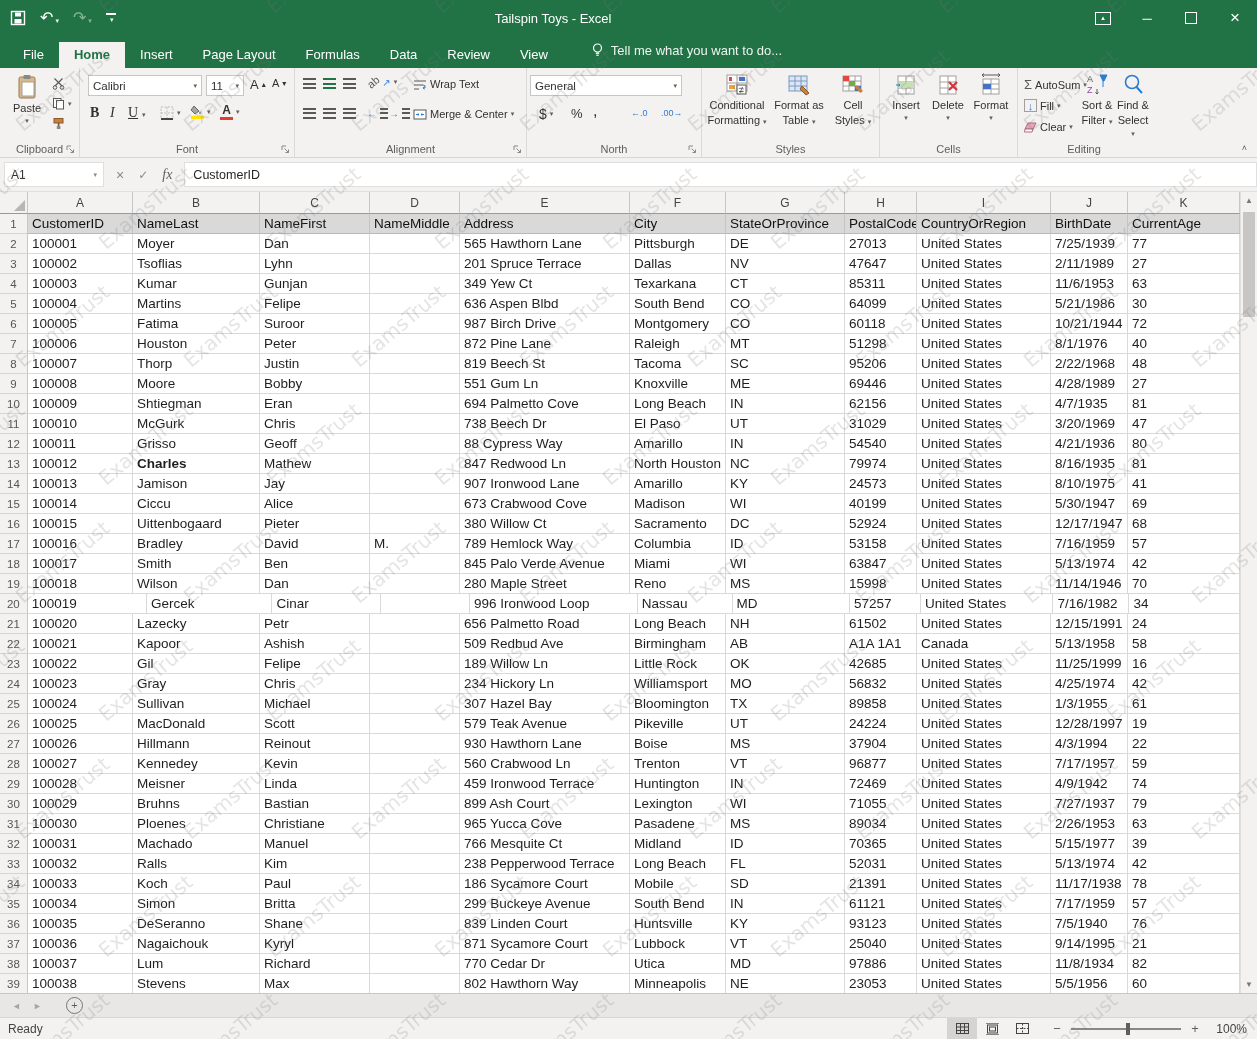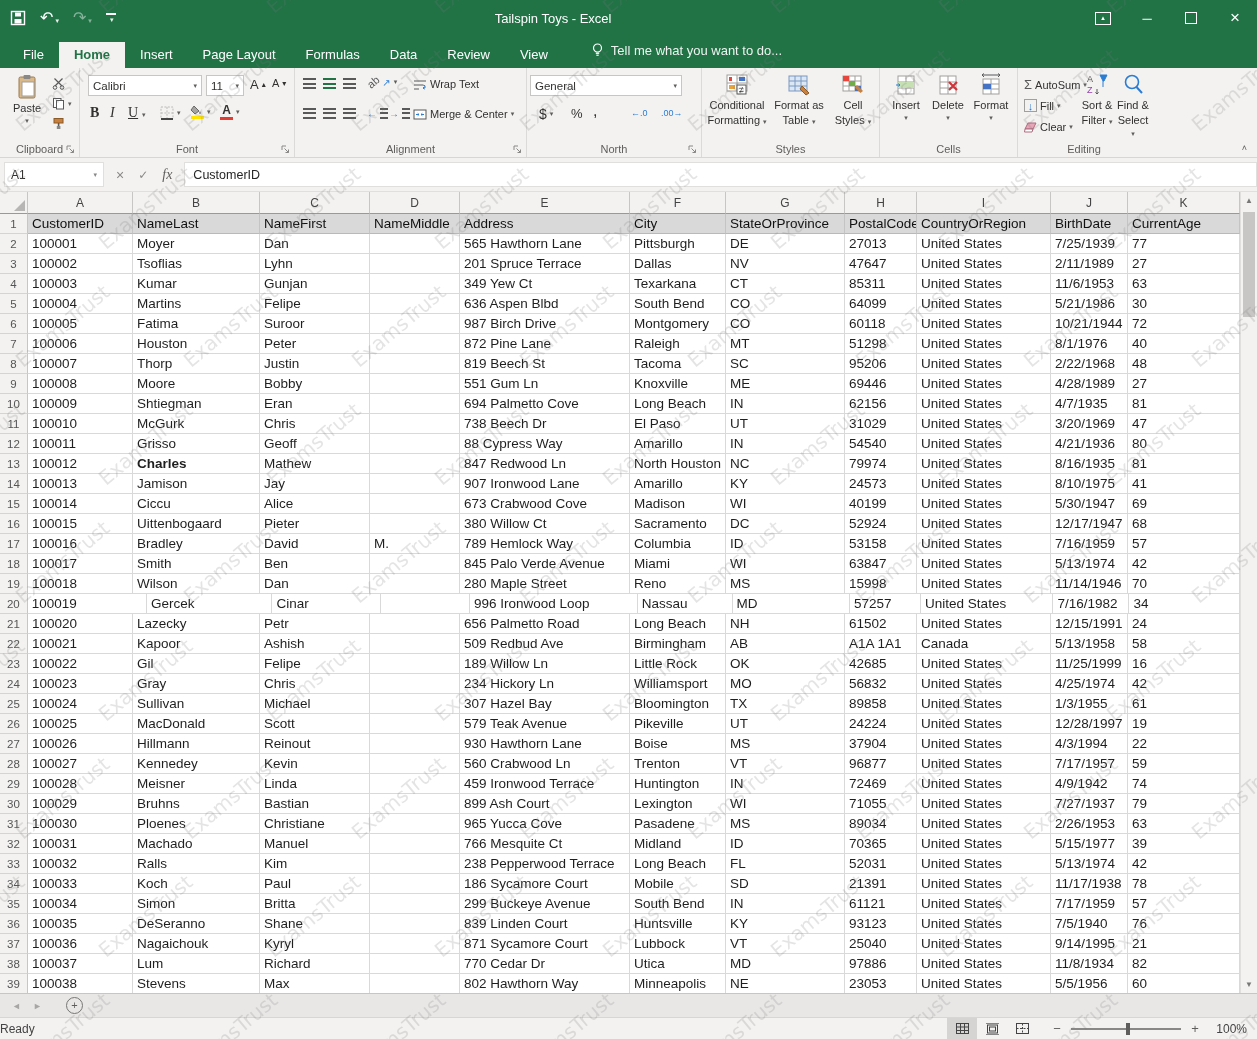--- a/index.html
+++ b/index.html
@@ -70,21 +70,21 @@
   
   .tabsrow{position:absolute;left:0;top:993px;width:100%;height:24px;background:#e9e7e6;border-top:1px solid #c8c6c4;box-sizing:border-box;display:flex;align-items:stretch;}
   .tabnav{display:flex;align-items:center;gap:12px;padding:0 12px;color:#a8a6a4;font-size:9px;}
   .stabs{display:flex;align-items:stretch;margin-left:40px;}
   .stab{display:flex;align-items:center;padding:0 14px;font-size:12.5px;color:#444;border-right:1px solid #c8c6c4;white-space:nowrap;box-sizing:border-box;}
   .stab.active{background:#fff;color:#217346;font-weight:bold;border-bottom:2px solid #217346;border-right:1px solid #c8c6c4;}
   .newsheet{display:flex;align-items:center;padding:0 12px;}
   .pluscirc{width:15px;height:15px;border:1px solid #767674;border-radius:50%;display:flex;align-items:center;justify-content:center;font-size:11px;color:#605e5c;line-height:1;}
   
   .statusbar{position:absolute;left:0;top:1017px;width:100%;height:22px;background:#f3f2f1;border-top:1px solid #d8d6d4;box-sizing:border-box;display:flex;align-items:center;font-size:12px;color:#444;}
-  .ready{}
+  .ready{padding-left:8px;}
   .statusright{margin-left:auto;display:flex;align-items:center;gap:0;padding-right:10px;}
   .viewbtn{width:30px;height:21px;display:flex;align-items:center;justify-content:center;}
   .viewbtn.active{background:#d6d4d2;}
   .zoomctl{display:flex;align-items:center;gap:8px;margin-left:14px;}
   .zminus,.zplus{font-size:13px;color:#605e5c;width:12px;text-align:center;}
   .ztrack{position:relative;width:110px;height:2px;background:#8a8886;}
   .zthumb{position:absolute;left:50%;top:-5px;width:4px;height:12px;background:#605e5c;}
   .zpct{font-size:12px;color:#444;width:38px;text-align:right;}
   
   .wmlayer{position:absolute;left:0;top:0;width:100%;height:100%;pointer-events:none;z-index:50;overflow:hidden;}

